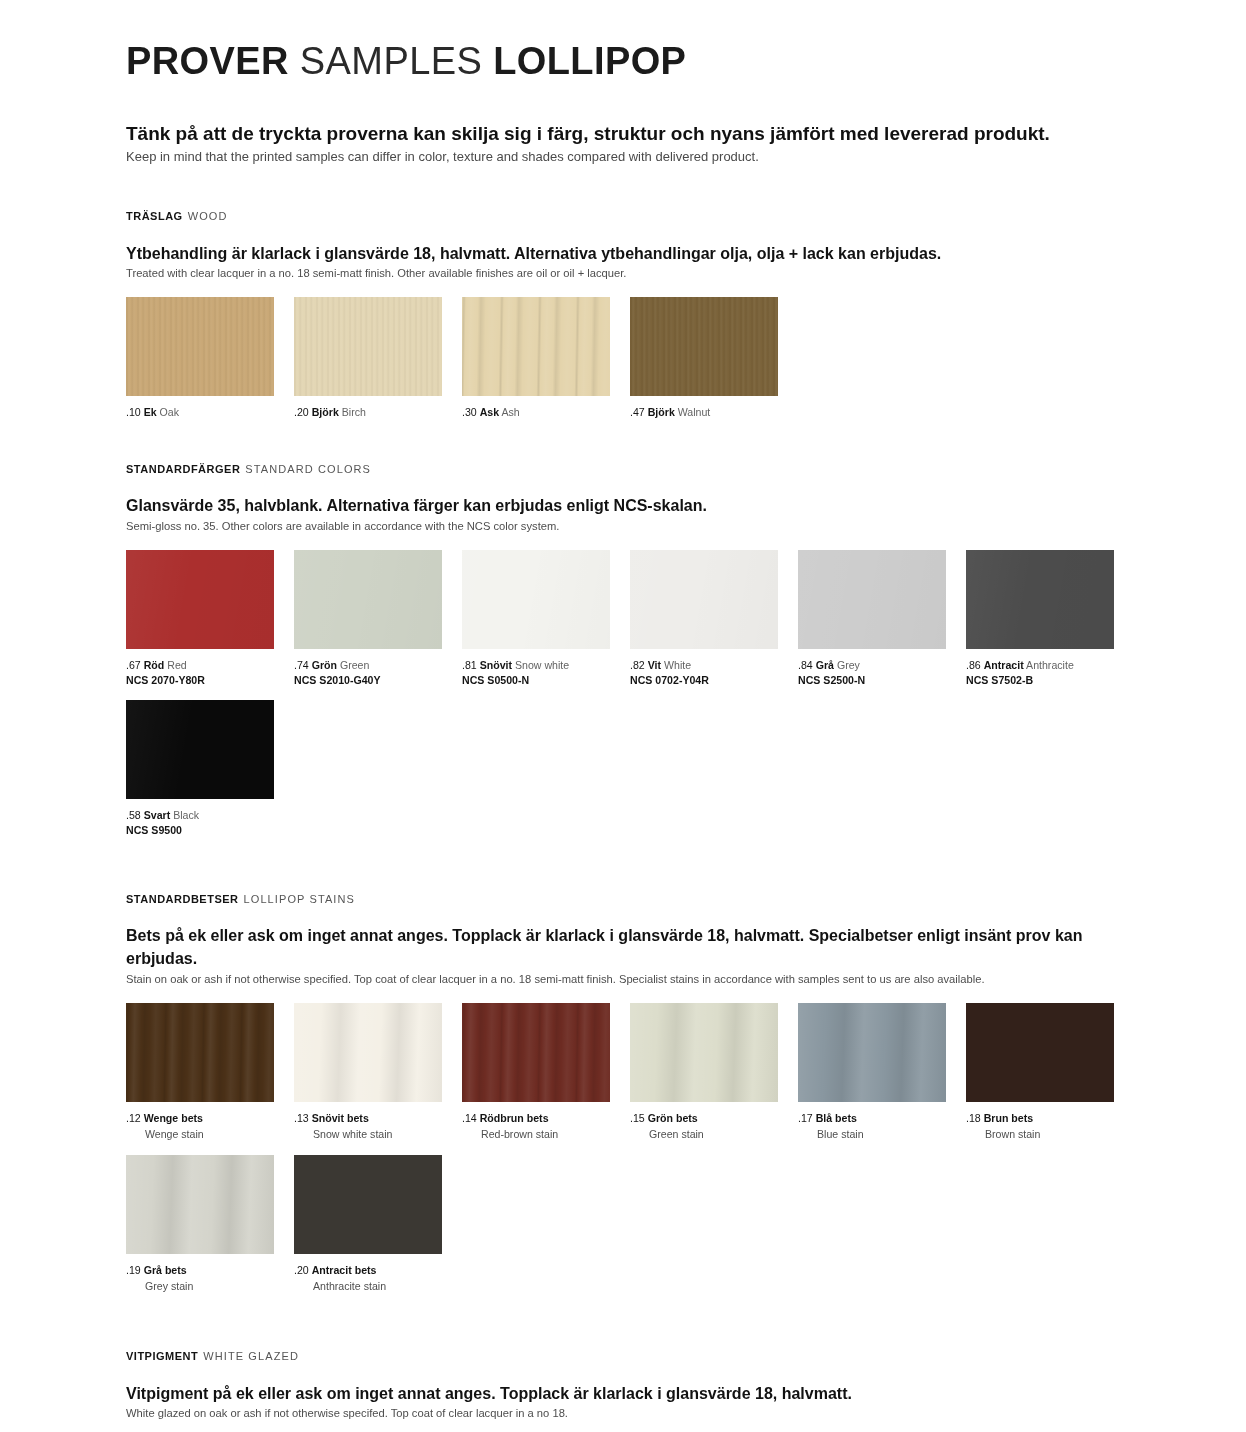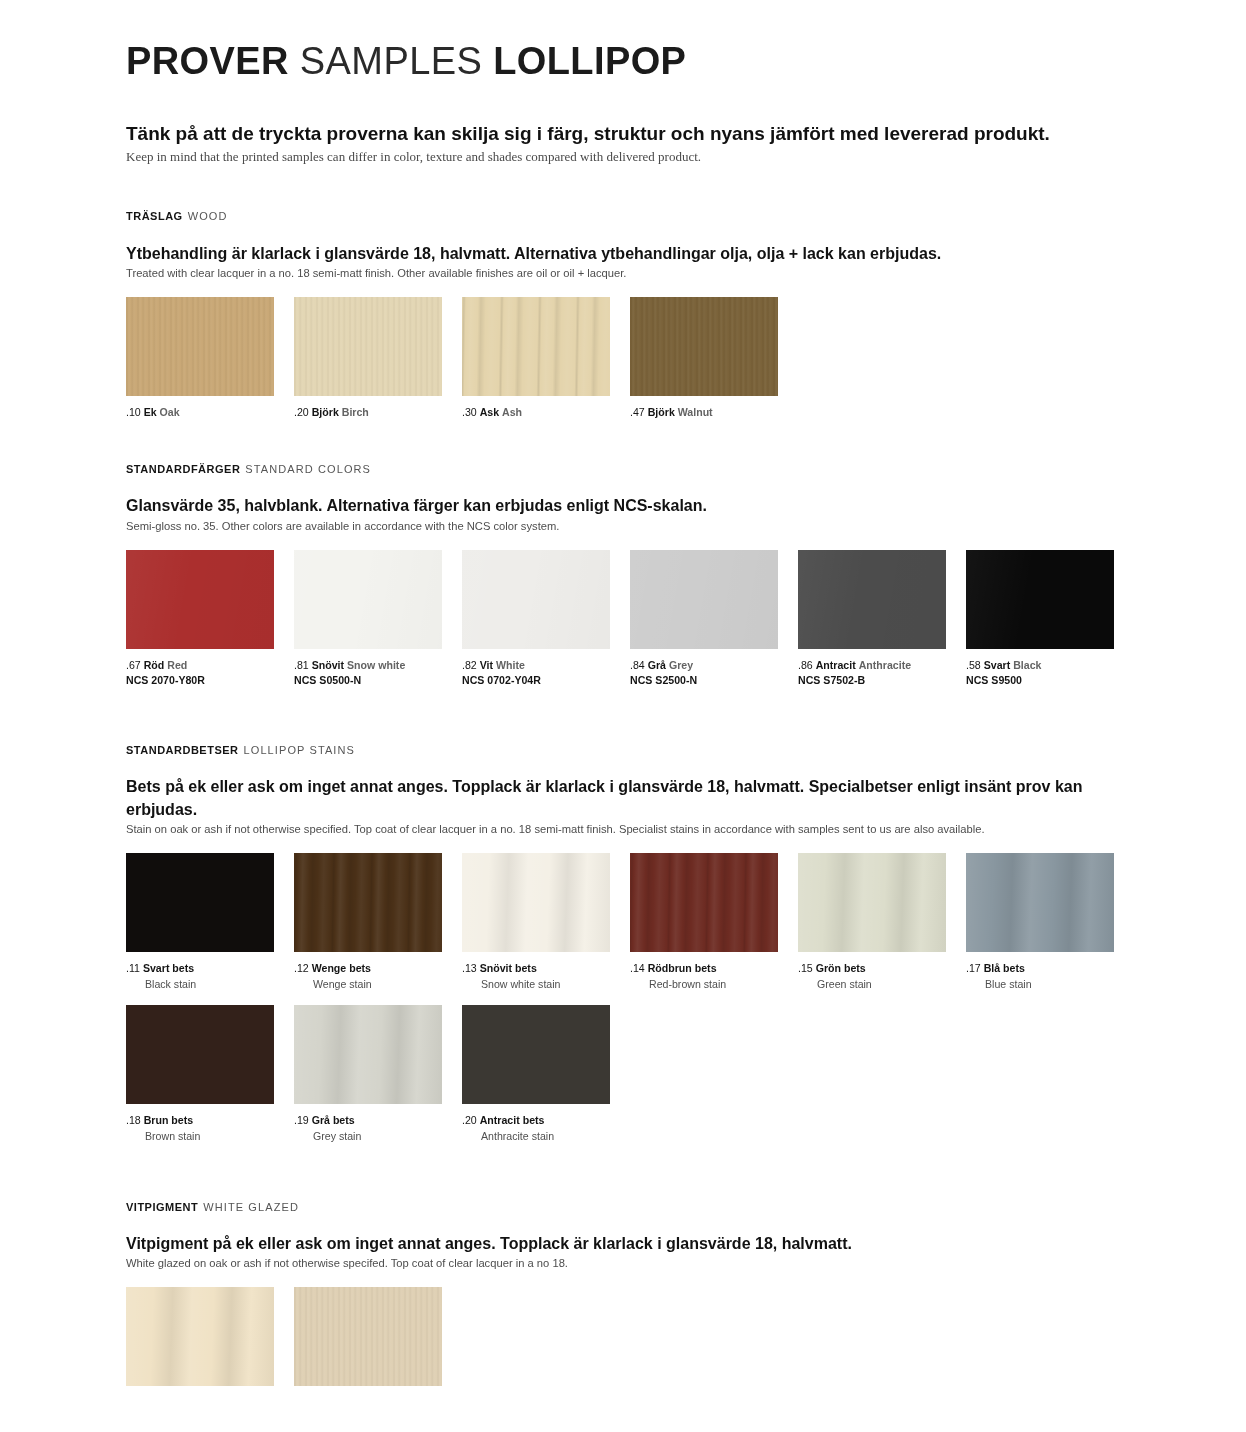--- a/index.html
+++ b/index.html
@@ -18,21 +18,21 @@
     margin:0;padding-top:42px;
     font-size:38px;line-height:1.0;letter-spacing:.4px;
     font-weight:400;color:#1b1b1b;
     white-space:nowrap;
   }
   .doc-title .b{font-weight:700;}
   .doc-title .l{font-weight:300;color:#2a2a2a;}
 
   .intro{margin-top:40px;}
   .intro .sv{font-size:19px;font-weight:700;color:#111;line-height:1.45;}
-  .intro .en{font-size:13px;font-weight:400;color:#4a4a4a;line-height:1.45;font-family:Liberation Serif, serif;}
+  .intro .en{font-size:13px;font-weight:400;color:#4a4a4a;line-height:1.45;}
 
   
   .section{margin-top:44px;}
   .sec-head{font-size:11px;letter-spacing:.5px;line-height:1.2;white-space:nowrap;}
   .sec-head .sv{font-weight:700;color:#141414;}
   .sec-head .en{font-weight:400;color:#555;letter-spacing:1.1px;margin-left:5px;}
   .sec-desc{margin-top:18px;}
   .sec-desc .sv{font-size:16px;font-weight:700;color:#121212;line-height:1.45;}
   .sec-desc .en{font-size:11.2px;font-weight:400;color:#4d4d4d;line-height:1.45;}
 
@@ -41,21 +41,21 @@
   .cell{width:168px;margin-right:0;}
   .cell.gap{margin-bottom:12px;}
   .sw{
     width:148px;height:99px;display:block;
     background-color:#ccc;
     position:relative;overflow:hidden;
   }
   .cap{margin-top:9px;font-size:10.6px;line-height:1.35;white-space:nowrap;}
   .cap .num{font-weight:400;color:#161616;}
   .cap .sv{font-weight:700;color:#141414;}
-  .cap .en{font-weight:700;color:#636363;}
+  .cap .en{font-weight:400;color:#636363;}
   .cap .ncs{display:block;font-weight:700;color:#141414;margin-top:1px;}
   .cap2{margin-top:9px;font-size:10.6px;line-height:1.5;white-space:nowrap;}
   .cap2 .l1 .num{font-weight:400;color:#161616;}
   .cap2 .l1 .sv{font-weight:700;color:#141414;}
   .cap2 .l2{display:block;color:#4f4f4f;padding-left:19px;}
 
   
   .grain{position:absolute;inset:0;}
 
   
@@ -147,20 +147,26 @@
             <div class="en">Semi-gloss no. 35. Other colors are available in accordance with the NCS color system.</div>
           </div>
           <div class="grid">
             <div class="cell gap">
               <div class="sw" style="background-color: rgb(171, 47, 46);">
                 <span class="paint"></span>
               </div>
               <div class="cap"><span class="num">.67</span> <span class="sv">Röd</span> <span class="en">Red</span><span class="ncs">NCS 2070-Y80R</span></div>
             </div>
             <div class="cell gap">
+              <div class="sw" style="background-color: rgb(206, 211, 198);">
+                <span class="paint"></span>
+              </div>
+              <div class="cap"><span class="num">.74</span> <span class="sv">Grön</span> <span class="en">Green</span><span class="ncs">NCS S2010-G40Y</span></div>
+            </div>
+            <div class="cell gap">
               <div class="sw" style="background-color: rgb(243, 243, 239);">
                 <span class="paint"></span>
               </div>
               <div class="cap"><span class="num">.81</span> <span class="sv">Snövit</span> <span class="en">Snow white</span><span class="ncs">NCS S0500-N</span></div>
             </div>
             <div class="cell gap">
               <div class="sw" style="background-color: rgb(238, 237, 234);">
                 <span class="paint"></span>
               </div>
               <div class="cap"><span class="num">.82</span> <span class="sv">Vit</span> <span class="en">White</span><span class="ncs">NCS 0702-Y04R</span></div>
@@ -186,26 +192,20 @@
           </div>
         </div>
         <div class="section">
           <div class="sec-head"><span class="sv">STANDARDBETSER</span><span class="en">LOLLIPOP STAINS</span></div>
           <div class="sec-desc">
             <div class="sv">Bets på ek eller ask om inget annat anges. Topplack är klarlack i glansvärde 18, halvmatt. Specialbetser enligt insänt prov kan erbjudas.</div>
             <div class="en">Stain on oak or ash if not otherwise specified. Top coat of clear lacquer in a no. 18 semi-matt finish. Specialist stains in accordance with samples sent to us are also available.</div>
           </div>
           <div class="grid">
             <div class="cell gap">
-              <div class="sw" style="background-color: rgb(16, 13, 12);">
-                <span class="grain g-cathedral"></span>
-              </div>
-              <div class="cap2"><span class="l1"><span class="num">.11</span> <span class="sv">Svart bets</span></span><span class="l2">Black stain</span></div>
-            </div>
-            <div class="cell gap">
               <div class="sw" style="background-color: rgb(74, 48, 23);">
                 <span class="grain g-wide"></span>
               </div>
               <div class="cap2"><span class="l1"><span class="num">.12</span> <span class="sv">Wenge bets</span></span><span class="l2">Wenge stain</span></div>
             </div>
             <div class="cell gap">
               <div class="sw" style="background-color: rgb(244, 240, 230);">
                 <span class="grain g-streak"></span>
               </div>
               <div class="cap2"><span class="l1"><span class="num">.13</span> <span class="sv">Snövit bets</span></span><span class="l2">Snow white stain</span></div>

